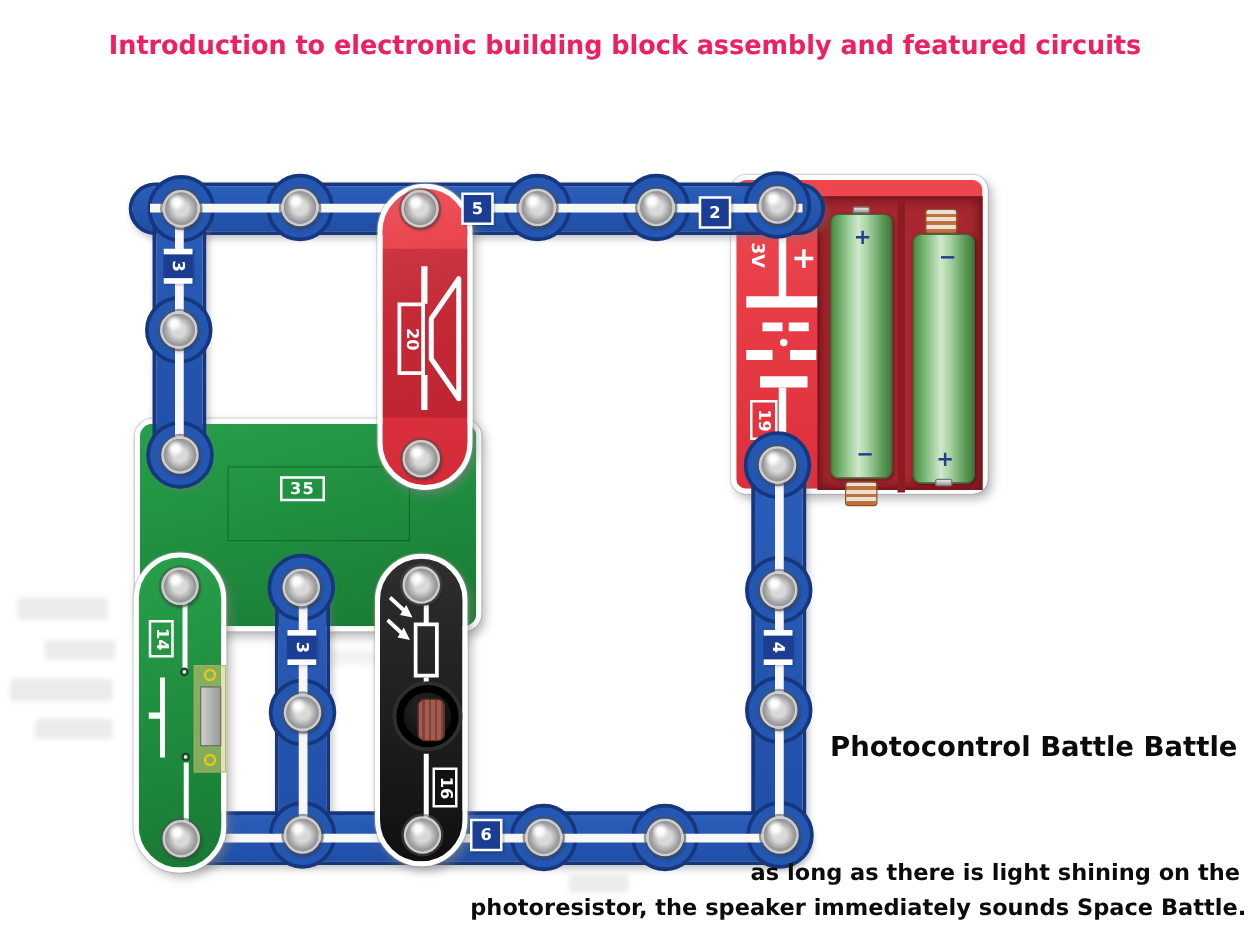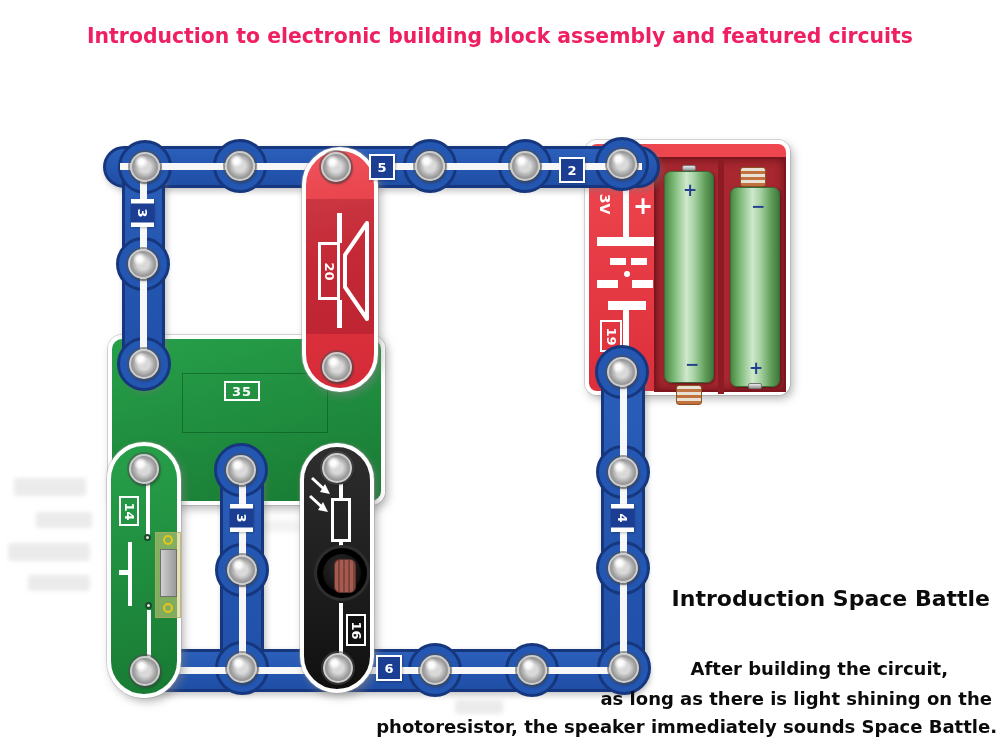--- a/index.html
+++ b/index.html
@@ -247,18 +247,17 @@
   <div class="snap" style="left:607px;top:357px"></div>
   <div class="snap" style="left:608px;top:457px"></div>
   <div class="snap" style="left:608px;top:553px"></div>
   <div class="snap" style="left:130px;top:656px"></div>
   <div class="snap" style="left:227px;top:653px"></div>
   <div class="snap" style="left:323px;top:653px"></div>
   <div class="snap" style="left:420px;top:655px"></div>
   <div class="snap" style="left:517px;top:655px"></div>
   <div class="snap" style="left:609px;top:653px"></div>
 
-  <div class="cap" style="right:10px;top:586px;font-size:22px">Introduction Space Battle</div>
-  <div class="cap" style="right:52px;top:658px;font-size:18px">After building the circuit,</div>
+  <div class="cap" style="right:10px;top:586px;font-size:22px">Photocontrol Battle Battle</div>
   <div class="cap" style="right:8px;top:688px;font-size:18px">as long as there is light shining on the</div>
   <div class="cap" style="right:3px;top:716px;font-size:18px">photoresistor, the speaker immediately sounds Space Battle.</div>
 
 </div>
 
 </body></html>

